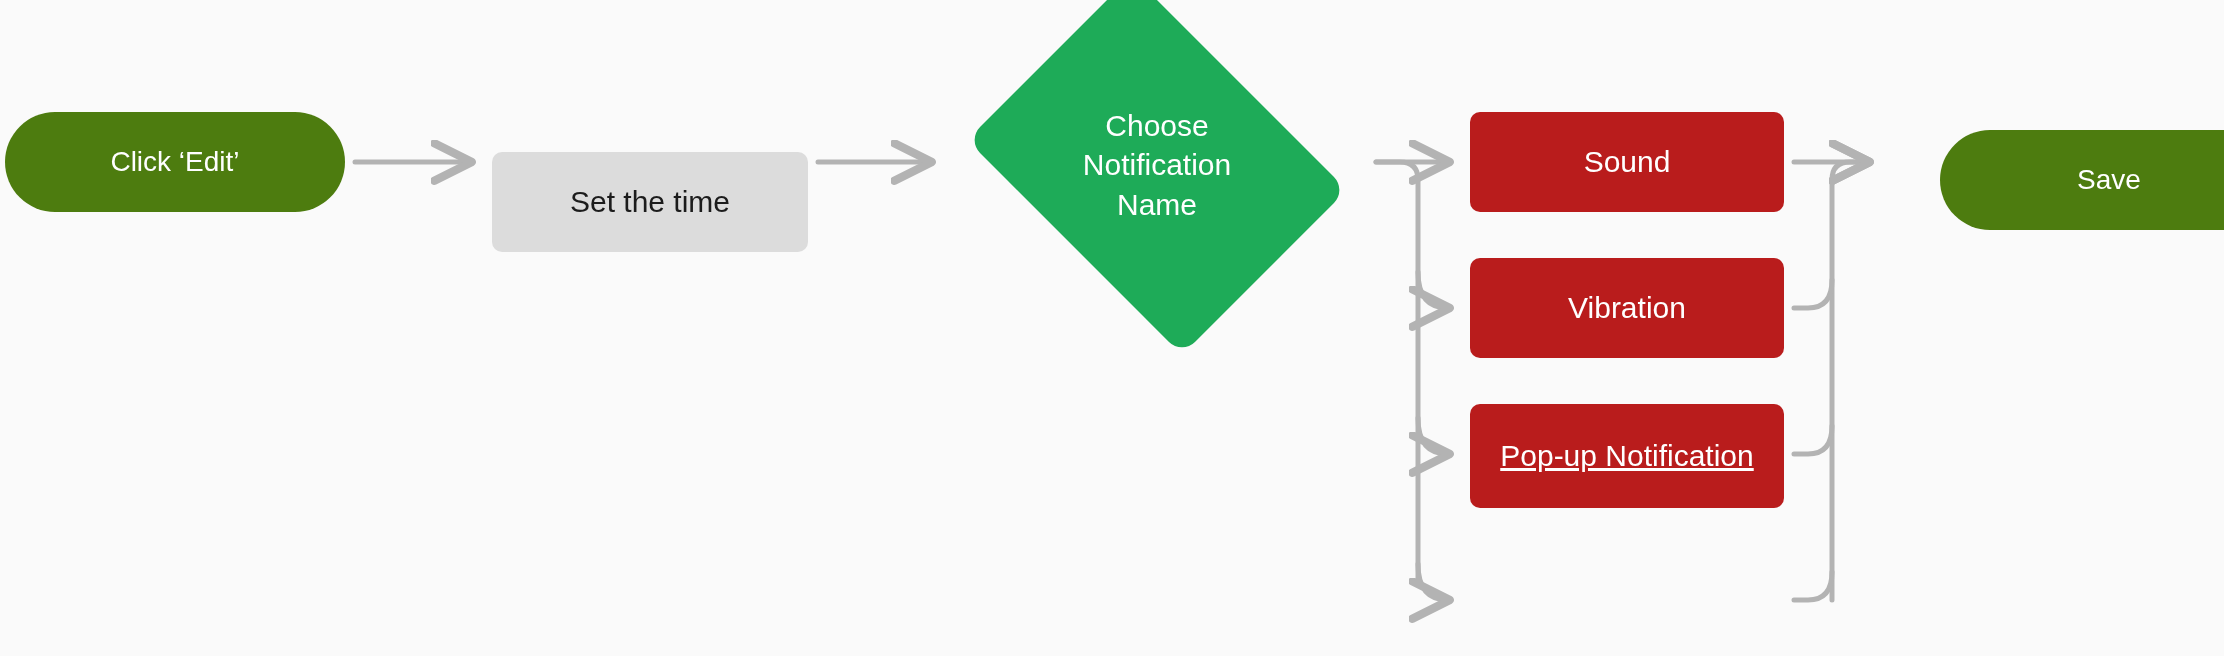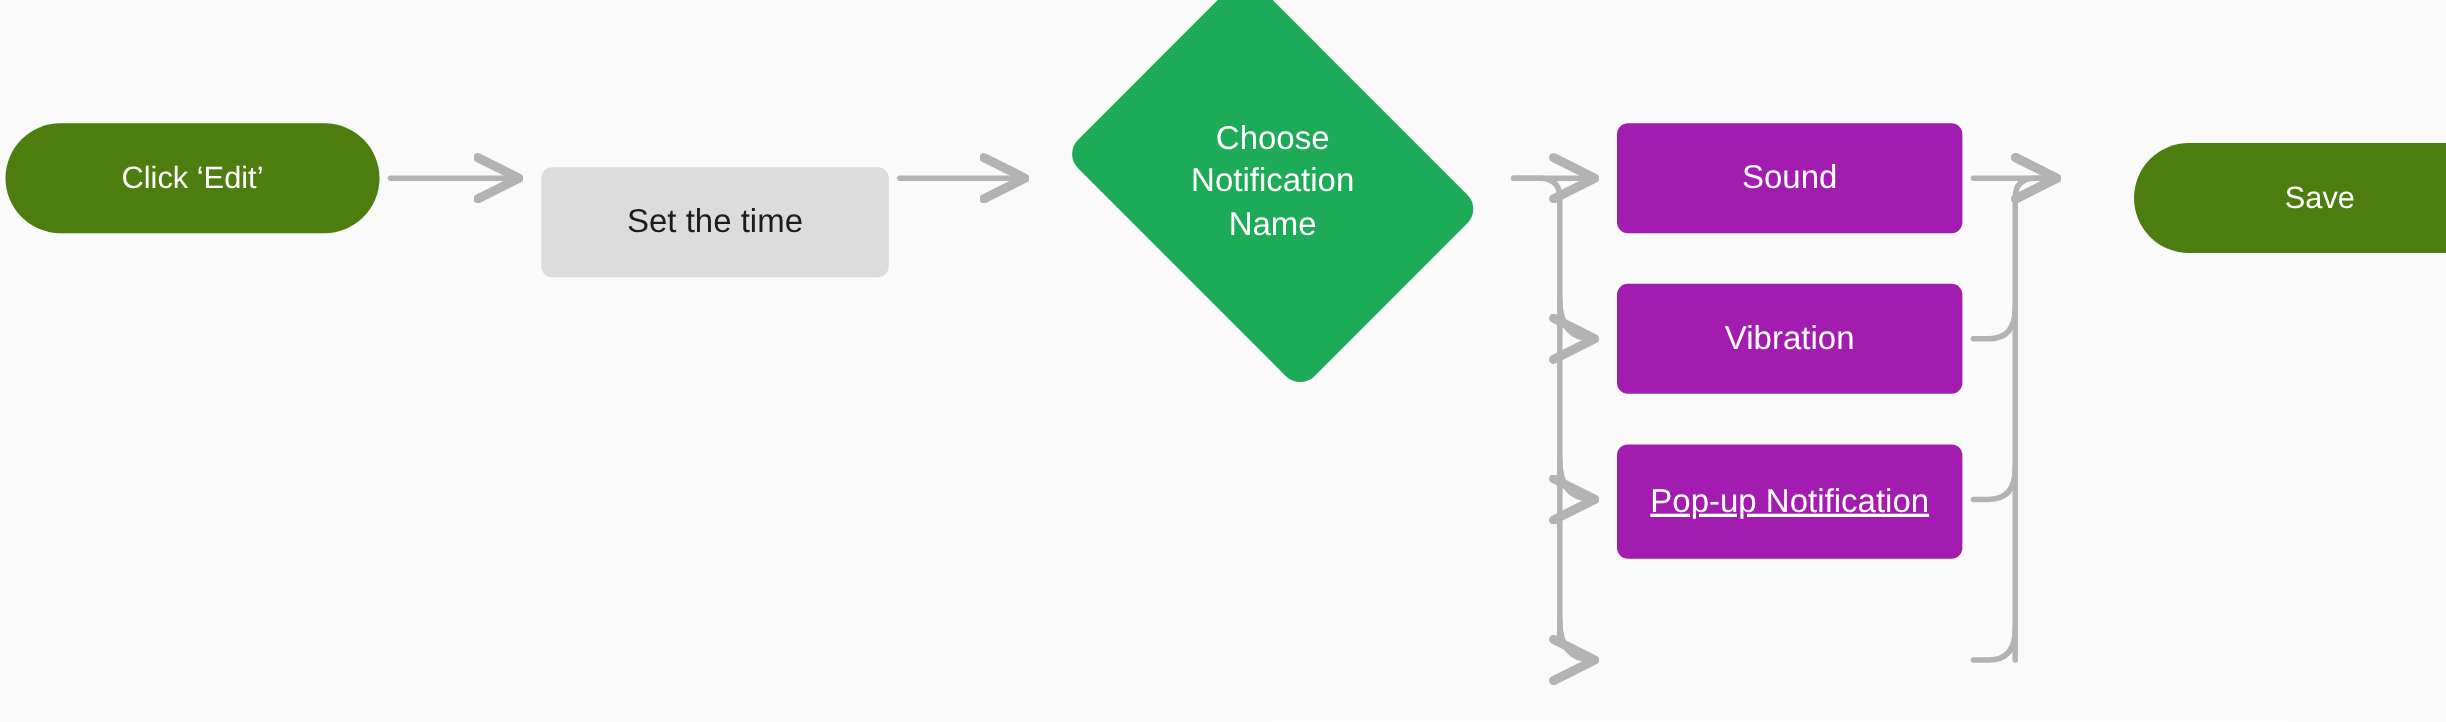--- a/index.html
+++ b/index.html
@@ -50,21 +50,21 @@
   .process {
     background: #dcdcdc;
     border-radius: 10px;
     color: #1c1c1c;
     font-size: 30px;
     margin-top: 40px;
   }
 
   
   .option {
-    background: #a21caf;
+    background: #b91c1c;
     border-radius: 10px;
     color: #ffffff;
     font-size: 30px;
   }
 
   
   .decision {
     background: transparent;
     color: #ffffff;
     font-size: 30px;

